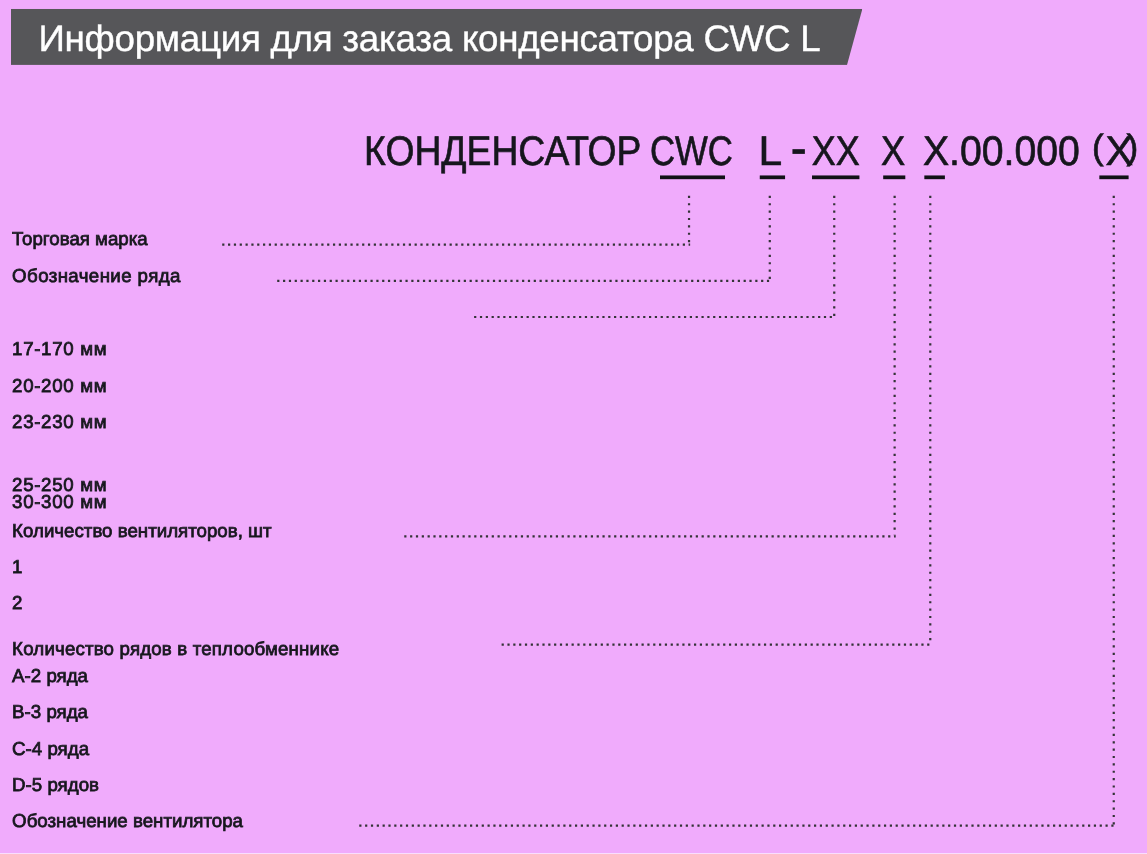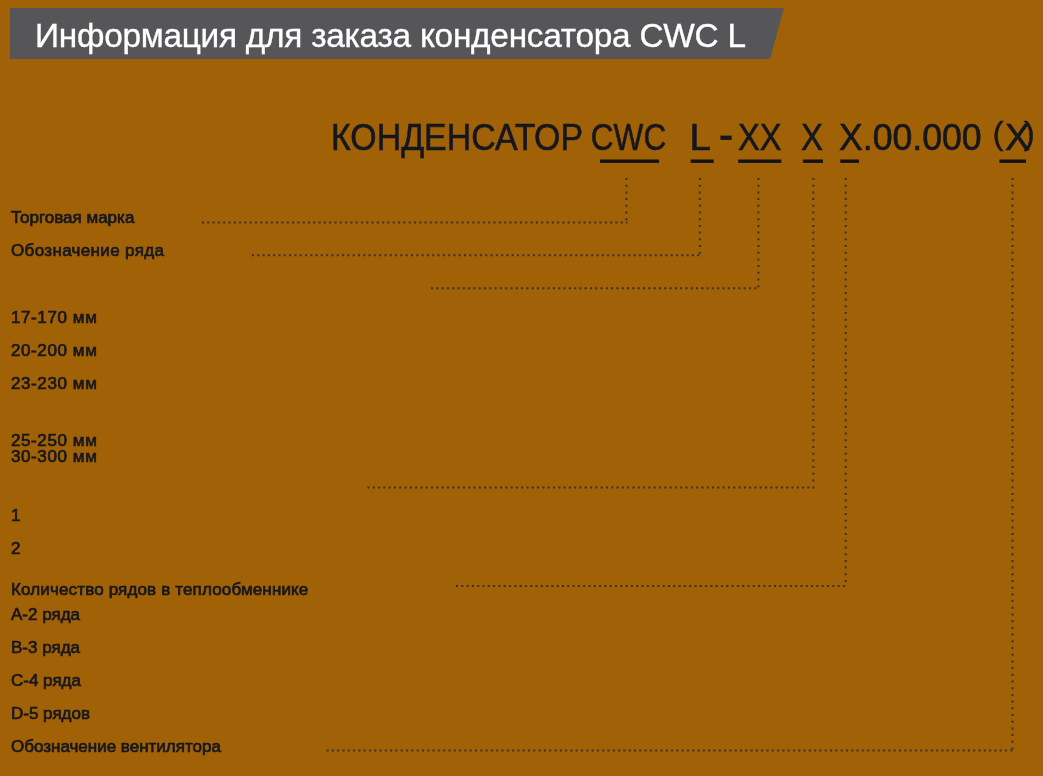--- a/index.html
+++ b/index.html
@@ -1,16 +1,16 @@
 <!DOCTYPE html>
 <html><head>
 <meta charset="utf-8">
 <style>
 html,body{margin:0;padding:0;background:#ffffff;}
-#page{position:relative;width:1043px;height:776px;overflow:hidden;background:#a16207;font-family:"Liberation Sans",sans-serif;}
+#page{position:relative;width:1043px;height:776px;overflow:hidden;background:#f0abfc;font-family:"Liberation Sans",sans-serif;}
 #bar{position:absolute;left:10px;top:8px;width:774px;height:51px;background:#565659;
  clip-path:polygon(0px 0px,774px 0px,760px 51px,0px 51px);}
 #bartext{position:absolute;left:25px;top:10.7px;font-size:33.4px;line-height:1;color:#ffffff;letter-spacing:-0.26px;
  -webkit-text-stroke:0.35px #ffffff;white-space:pre;}
 .row{position:absolute;left:11px;font-size:17px;color:#17171d;letter-spacing:0px;
  -webkit-text-stroke:0.7px #17171d;white-space:pre;line-height:1;}
 </style>
 </head>
 <body>
 <div id="page">
@@ -59,20 +59,21 @@
     </g>
   </svg>
 
   <div class="row" style="top:209.3px">Торговая марка</div>
   <div class="row" style="top:242.4px;letter-spacing:0.35px">Обозначение ряда</div>
   <div class="row" style="top:308.5px;letter-spacing:0.6px">17-170 мм</div>
   <div class="row" style="top:341.6px;letter-spacing:0.6px">20-200 мм</div>
   <div class="row" style="top:374.7px;letter-spacing:0.6px">23-230 мм</div>
   <div class="row" style="top:432px;letter-spacing:0.6px">25-250 мм</div>
   <div class="row" style="top:448px;letter-spacing:0.6px">30-300 мм</div>
+  <div class="row" style="top:473.9px">Количество вентиляторов, шт</div>
   <div class="row" style="top:506.9px">1</div>
   <div class="row" style="top:540.0px">2</div>
   <div class="row" style="top:581px;letter-spacing:0.15px">Количество рядов в теплообменнике</div>
   <div class="row" style="top:606.1px">A-2 ряда</div>
   <div class="row" style="top:639.2px">B-3 ряда</div>
   <div class="row" style="top:672.3px">C-4 ряда</div>
   <div class="row" style="top:705.3px">D-5 рядов</div>
   <div class="row" style="top:738.4px">Обозначение вентилятора</div>
 </div>
 

